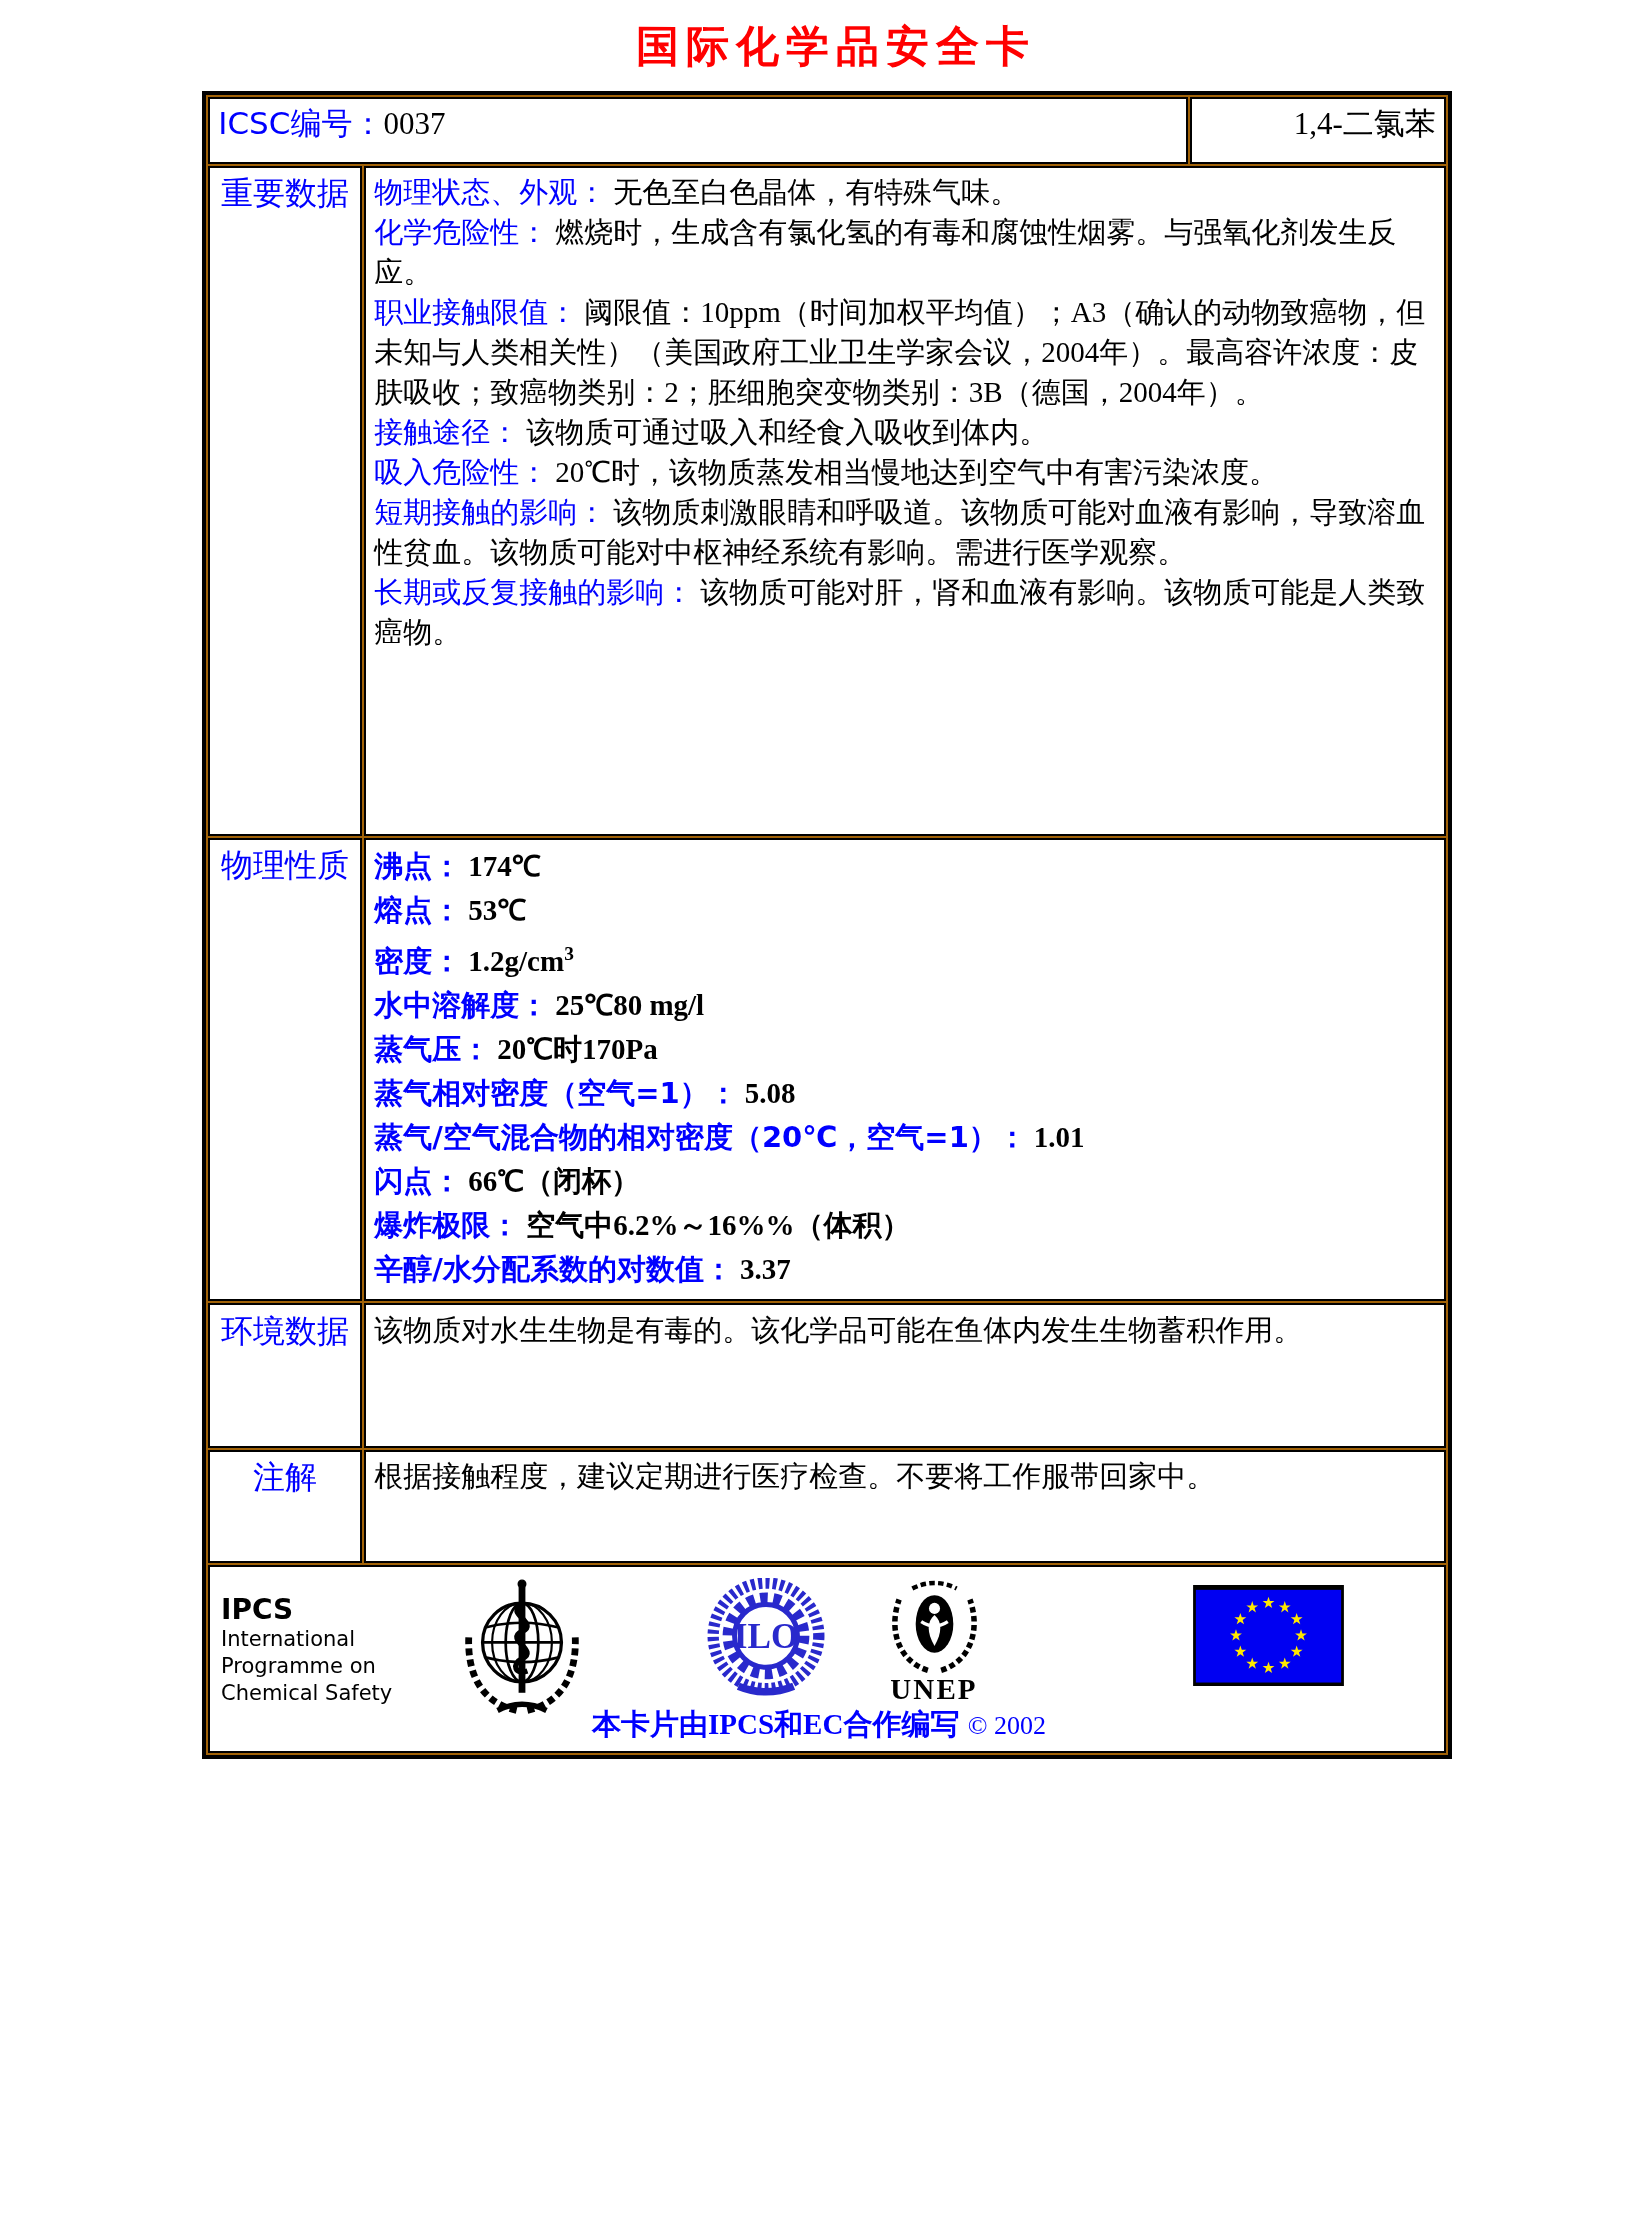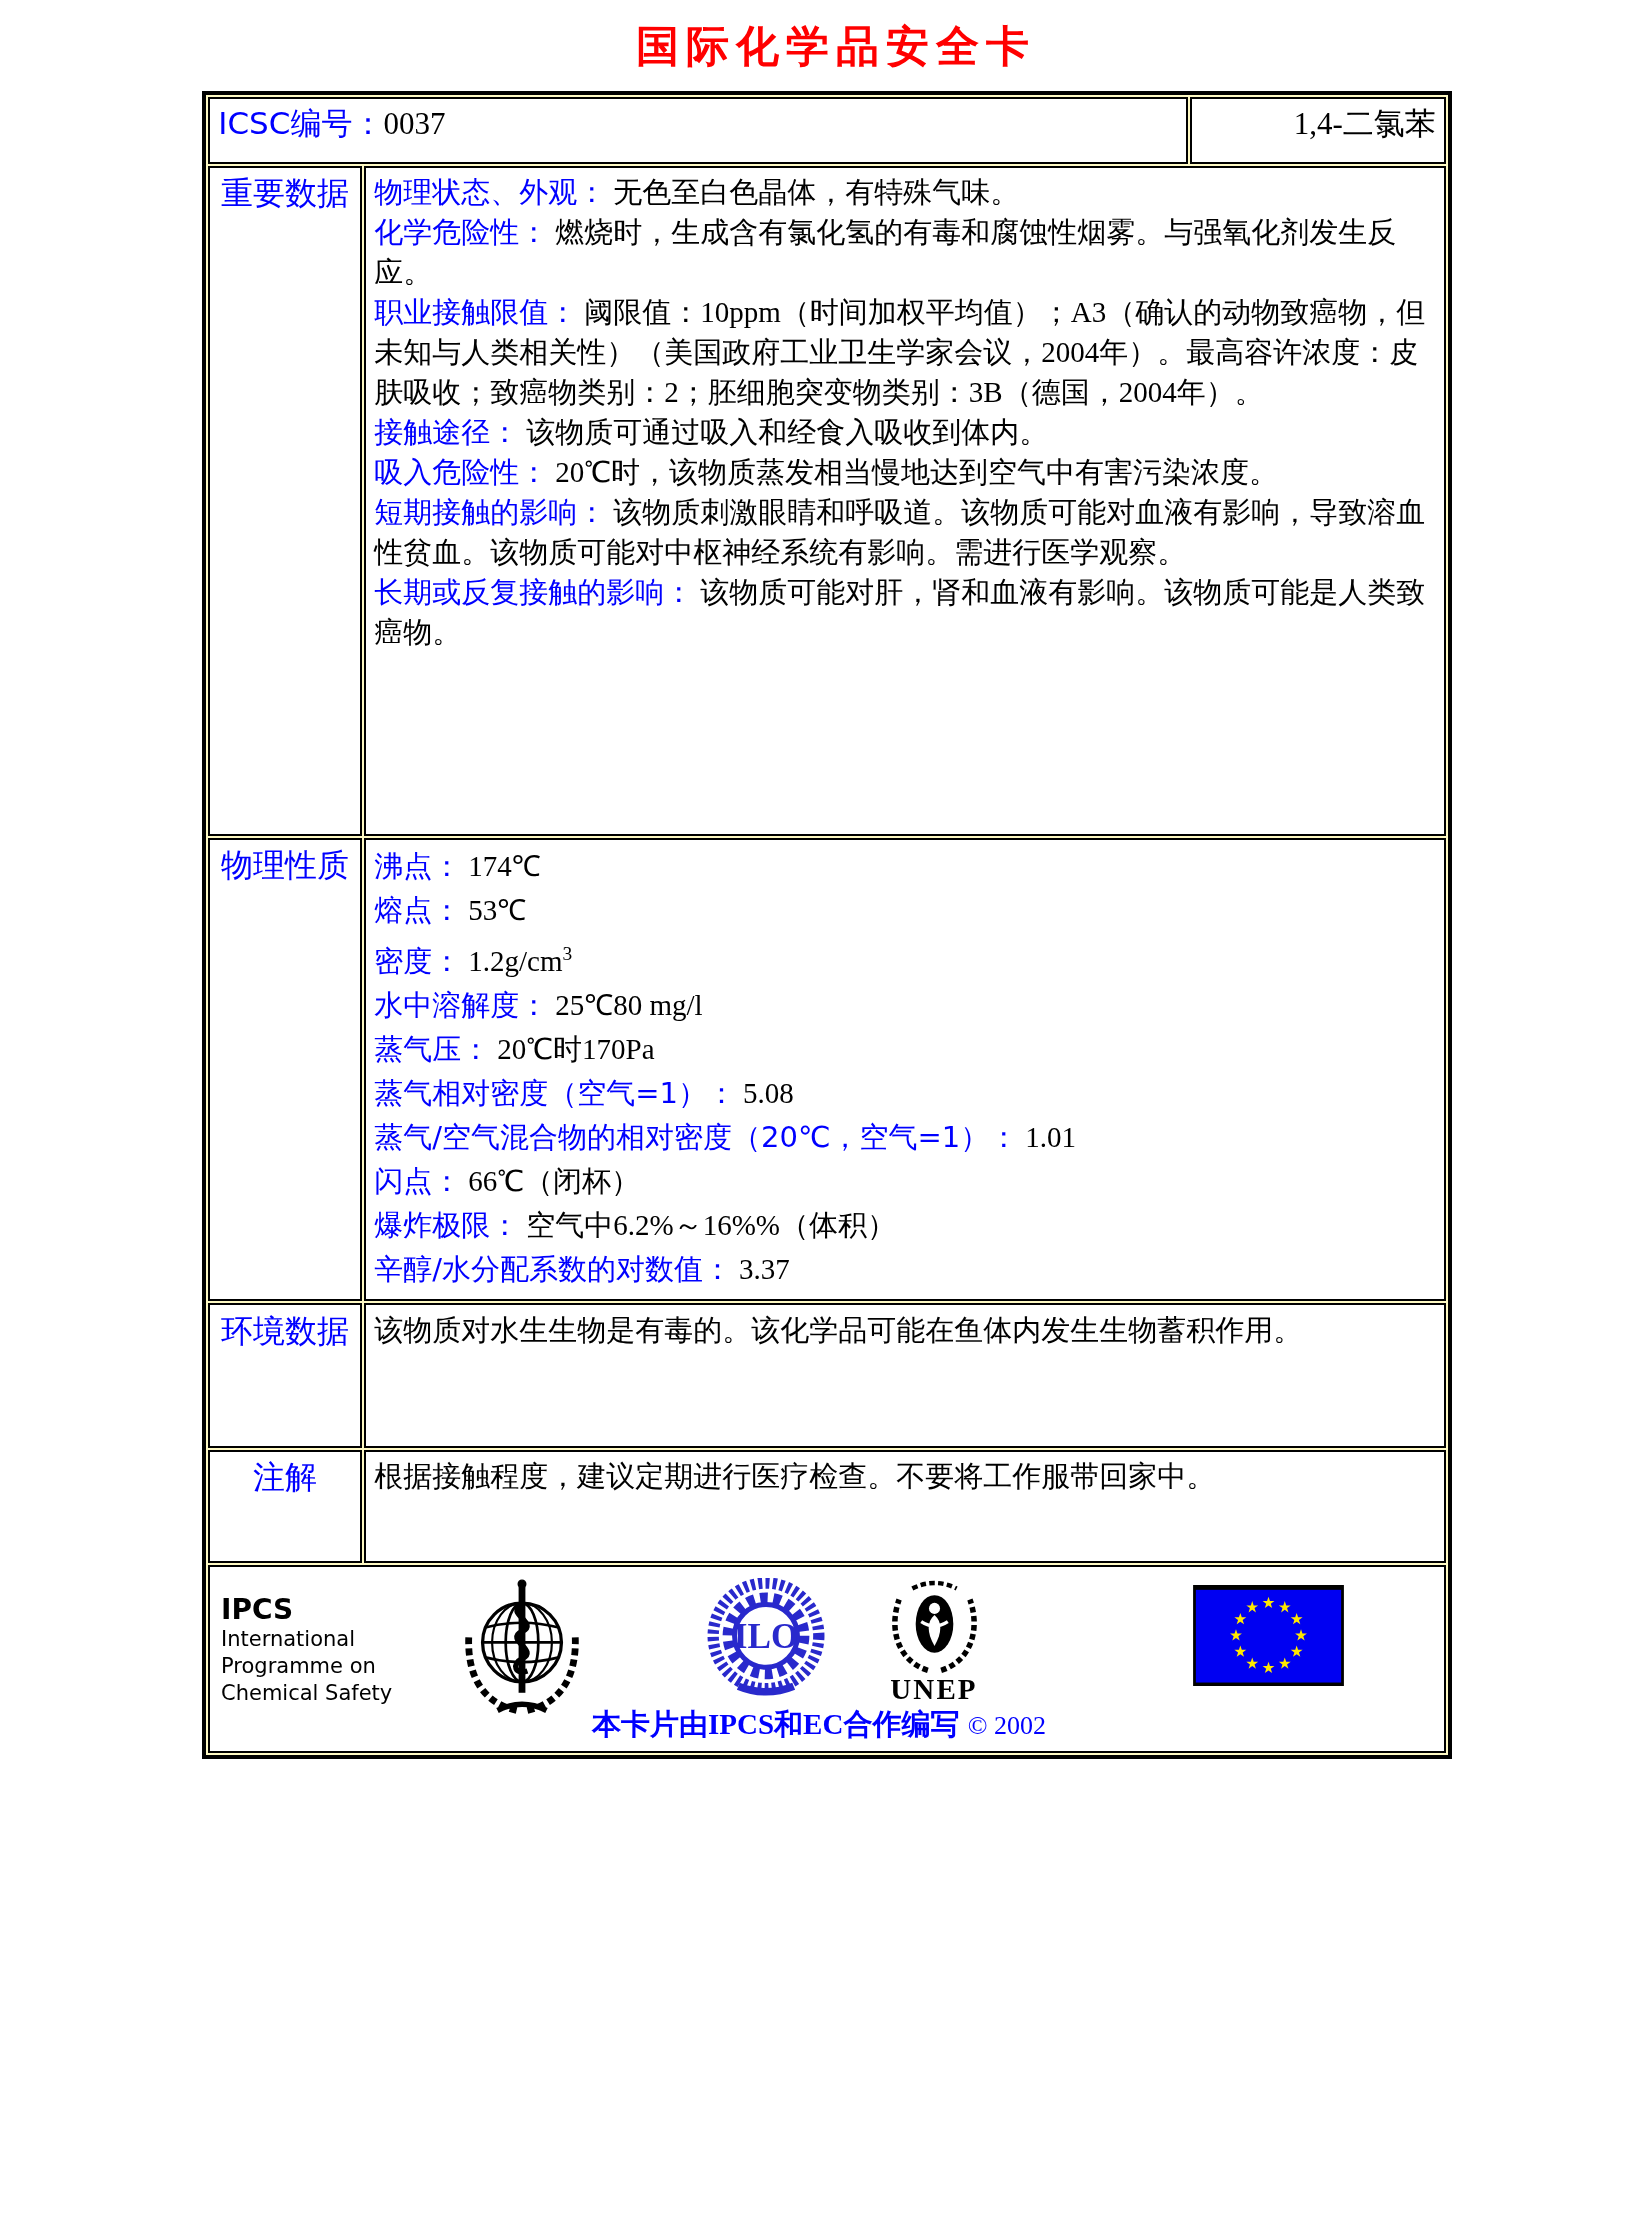--- a/index.html
+++ b/index.html
@@ -10,40 +10,40 @@
   }
   .page-title{
     margin:18px 0 15.3px 0;text-align:center;
     color:#FF0000;font-weight:bold;font-size:43px;letter-spacing:7px;
     font-family:"DejaVu Serif", serif;
     padding-left:28px;
   }
   table.card{
     margin-left:202px;width:1247px;
     border:4.9px solid #000;border-collapse:separate;border-spacing:2.8px;
-    table-layout:fixed;background:#fef9c3;
+    table-layout:fixed;background:#a16207;
   }
   table.card td{
     border:2.1px solid #000;background:#fff;padding:4.2px 8.3px;
     vertical-align:top;
   }
   td.hdr{height:54px;vertical-align:middle;font-size:31px;}
   td.hdr-right{text-align:right;padding-right:5.6px;}
   .blue-lbl{color:#0000FF;font-family:"DejaVu Sans", sans-serif;}
   td.sec-label{
     vertical-align:middle;text-align:center;
     color:#0000FF;font-family:"DejaVu Sans", sans-serif;font-size:32px;
     padding:4.2px 2.8px;
   }
   td.sec-content{font-size:29px;line-height:40px;}
   .line .lbl{color:#0000FF;font-family:"DejaVu Sans", sans-serif;margin-right:7px;}
   .phys .line{line-height:44px;}
   .phys sup{font-size:19.4px;}
   td.c-important{height:658px;}
-  td.c-phys{height:451px;}
+  td.c-phys{height:451px;font-weight:bold;}
   td.c-env{height:132px;}
   td.c-notes{height:101px;}
   td.c-footer{height:175px;position:relative;padding:0;}
   td.c-legal{height:53px;vertical-align:middle;font-size:28px;}
   .legal-lbl{font-family:"DejaVu Sans", sans-serif;font-weight:bold;color:#000;margin-right:5.6px;}
   .ipcs-block{position:absolute;left:11px;top:26px;font-family:"DejaVu Sans", sans-serif;}
   .ipcs-title{font-size:28px;font-weight:bold;line-height:33px;}
   .ipcs-line{font-size:21px;line-height:27px;}
   .logo{position:absolute;}
   .logo-who{left:244px;top:5.6px;}

